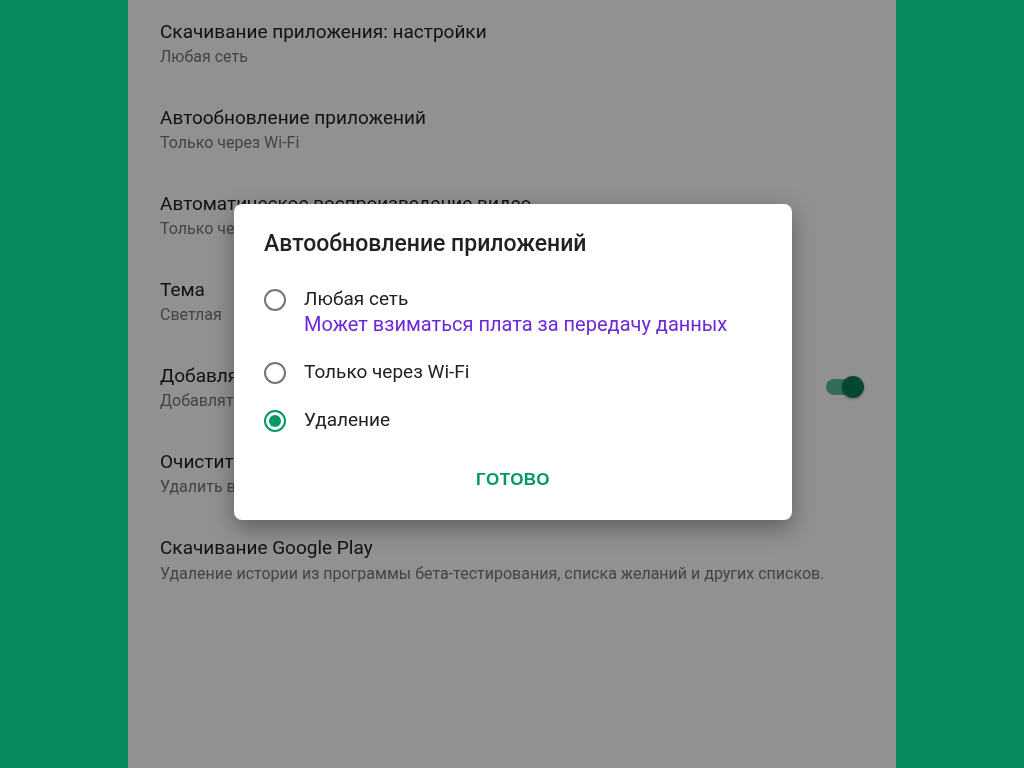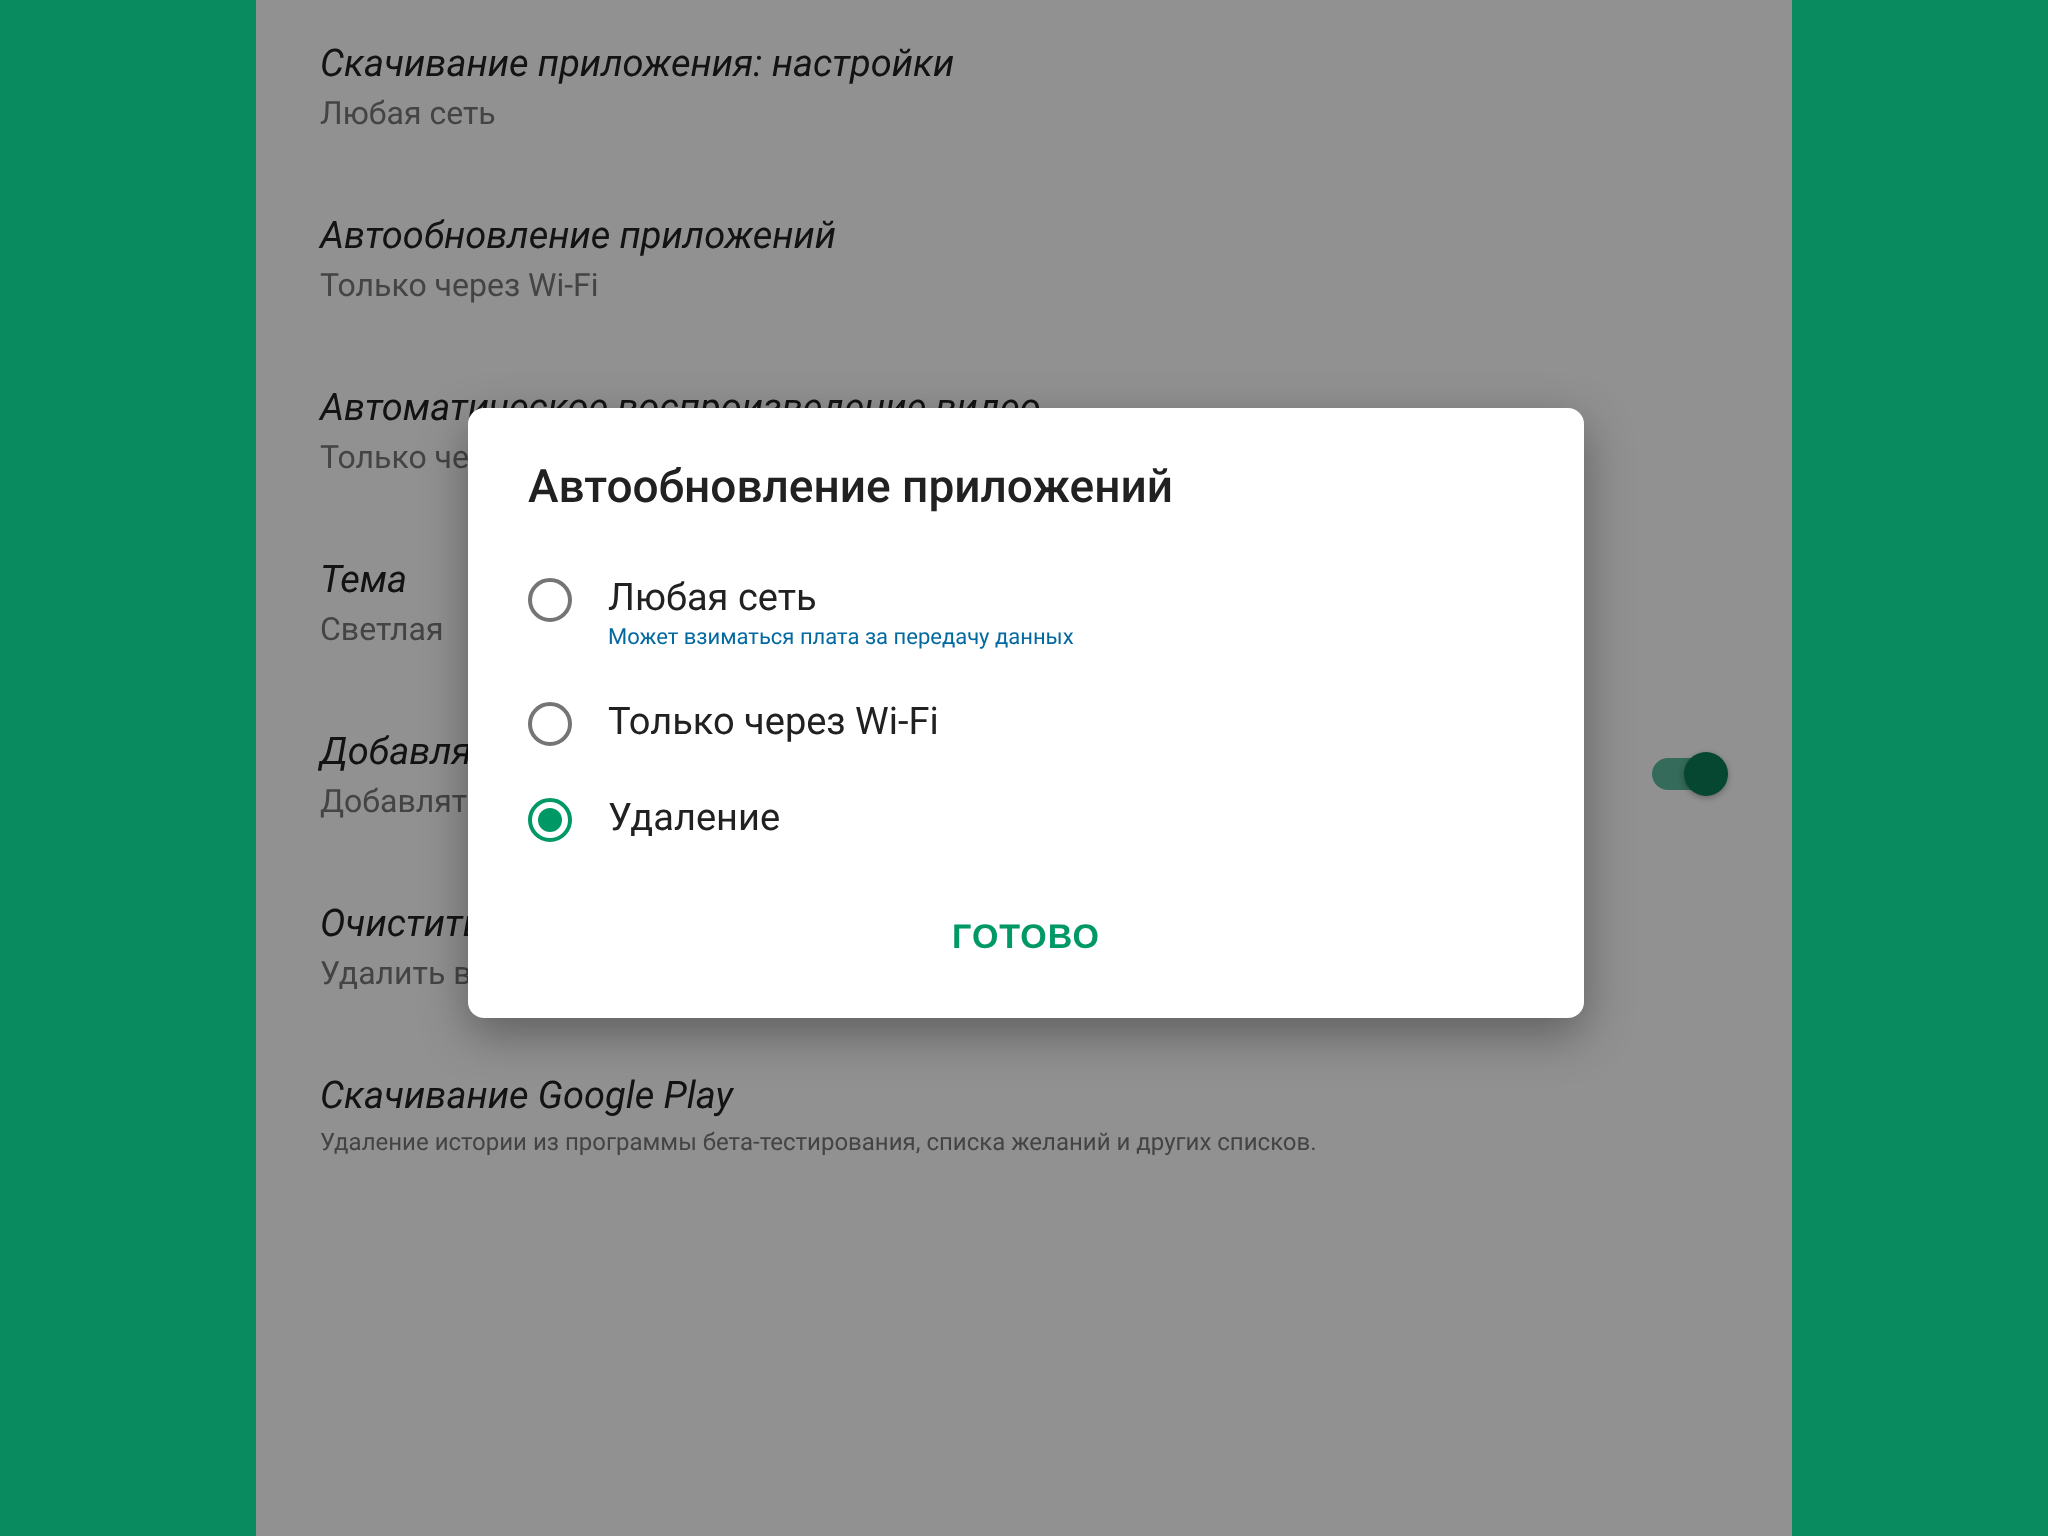--- a/index.html
+++ b/index.html
@@ -25,29 +25,28 @@
       padding: 20px 32px;
       display: flex;
       justify-content: space-between;
       align-items: center;
     }
     .setting-text { flex: 1; }
     .setting-title {
       font-size: 19px;
       color: #212121;
       font-weight: 400;
-      font-style: italic;
     }
     .setting-subtitle {
       font-size: 16px;
       color: #757575;
       margin-top: 4px;
     }
     .setting-desc {
-      font-size: 12px;
+      font-size: 16px;
       color: #757575;
       margin-top: 4px;
       line-height: 1.4;
     }
     .toggle {
       width: 40px;
       height: 24px;
       position: relative;
     }
     .toggle-track {
@@ -124,22 +123,22 @@
       border-radius: 50%;
       left: 3px;
       top: 3px;
     }
     .option-text { flex: 1; }
     .option-label {
       font-size: 19px;
       color: #212121;
     }
     .option-sublabel {
-      font-size: 11px;
-      color: #0369a1;
+      font-size: 20px;
+      color: #6d28d9;
       margin-top: 2px;
     }
     .dialog-actions {
       display: flex;
       justify-content: center;
       padding: 8px 24px 20px 24px;
     }
     .action-button {
       background: none;
       border: none;

